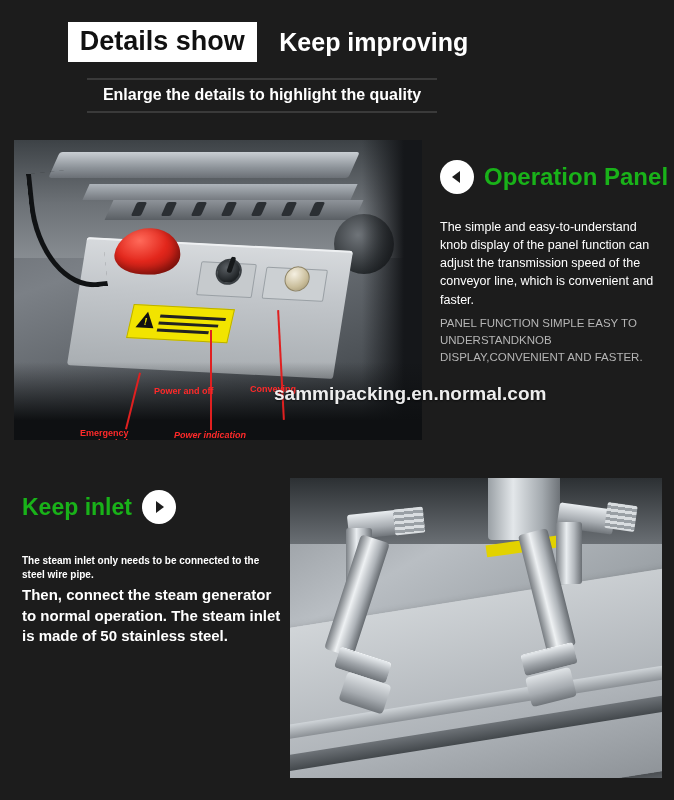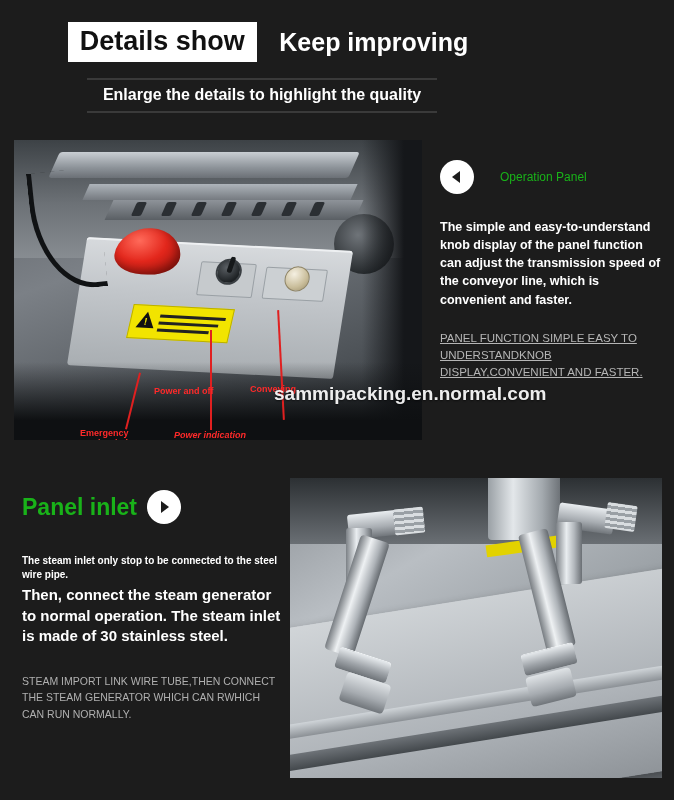--- a/index.html
+++ b/index.html
@@ -81,38 +81,36 @@
   .circle-arrow {
     width: 34px; height: 34px;
     border-radius: 50%;
     background: #ffffff;
     display: flex; align-items: center; justify-content: center;
     flex: 0 0 auto;
   }
   .circle-arrow svg { display: block; }
   .head-green {
     color: #19b219;
-    font-size: 12px;
+    font-size: 24px;
+    font-weight: bold;
+    white-space: nowrap;
+  }
+  .para-white {
+    color: #ffffff;
+    font-size: 12.5px;
     font-weight: normal;
-    white-space: nowrap;
-    margin-left: 16px;
-  }
-  .para-white {
-    color: #ffffff;
-    font-size: 12.5px;
-    font-weight: bold;
     line-height: 1.45;
     margin-top: 24px;
   }
   .para-grey {
     color: #b5b5b5;
     font-size: 11.5px;
     line-height: 1.5;
-    margin-top: 21px;
-    text-decoration: underline;
+    margin-top: 6px;
   }
   .watermark {
     position: absolute;
     left: 274px; top: 383px;
     color: #ffffff;
     font-size: 19px;
     font-weight: bold;
     opacity: .92;
     text-shadow: 0 1px 2px rgba(0,0,0,.6);
     pointer-events: none;
@@ -400,30 +398,29 @@
       <p class="para-grey">PANEL FUNCTION SIMPLE EASY TO UNDERSTANDKNOB DISPLAY,CONVENIENT AND FASTER.</p>
     </div>
   </div>
 
   <div class="watermark">sammipacking.en.normal.com</div>
 
   <div class="sec2">
 
     <div class="sec2-left">
       <div class="head-row">
-        <span class="head-green2">Panel inlet</span>
+        <span class="head-green2">Keep inlet</span>
         <span class="circle-arrow">
           <svg width="16" height="16" viewBox="0 0 16 16" aria-hidden="true">
             <polygon points="5,2 13,8 5,14" fill="#1c1c1c"></polygon>
           </svg>
         </span>
       </div>
-      <p class="t-small-white">The steam inlet only stop to be connected to the steel wire pipe.</p>
-      <p class="t-big-white">Then, connect the steam generator to normal operation. The steam inlet is made of 30 stainless steel.</p>
-      <p class="t-grey2">STEAM IMPORT LINK WIRE TUBE,THEN CONNECT THE STEAM GENERATOR WHICH CAN RWHICH CAN RUN NORMALLY.</p>
+      <p class="t-small-white">The steam inlet only needs to be connected to the steel wire pipe.</p>
+      <p class="t-big-white">Then, connect the steam generator to normal operation. The steam inlet is made of 50 stainless steel.</p>
     </div>
 
     <div class="photo2">
       <div class="p2">
         <div class="p2-topdark"></div>
         <div class="p2-cyl"></div>
         <div class="p2-yellow"></div>
         <div class="p2-plate"></div>
         <div class="p2-bar"></div>
         <div class="p2-plate-edge"></div>

